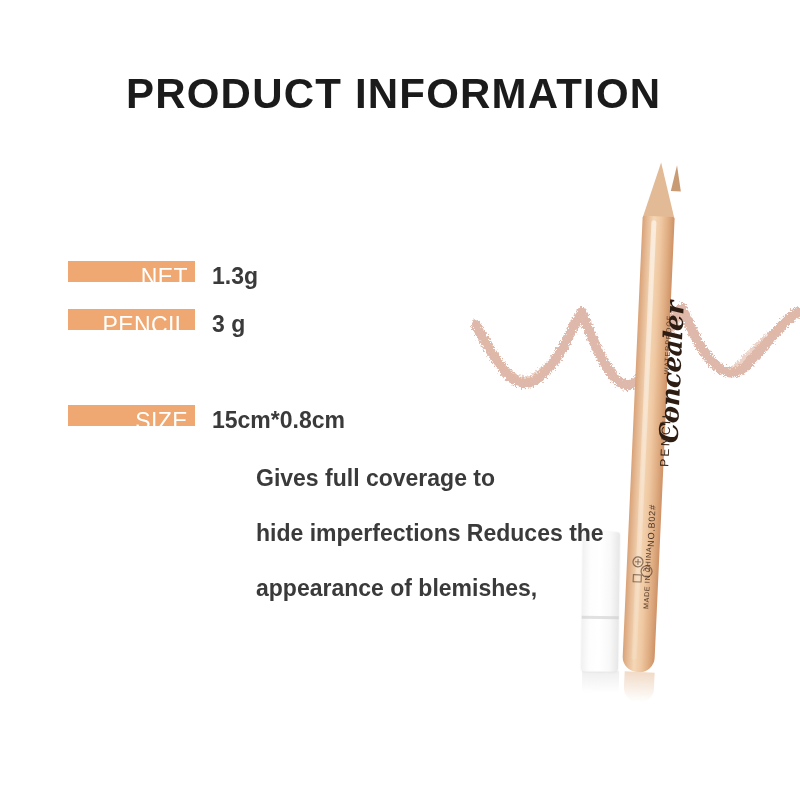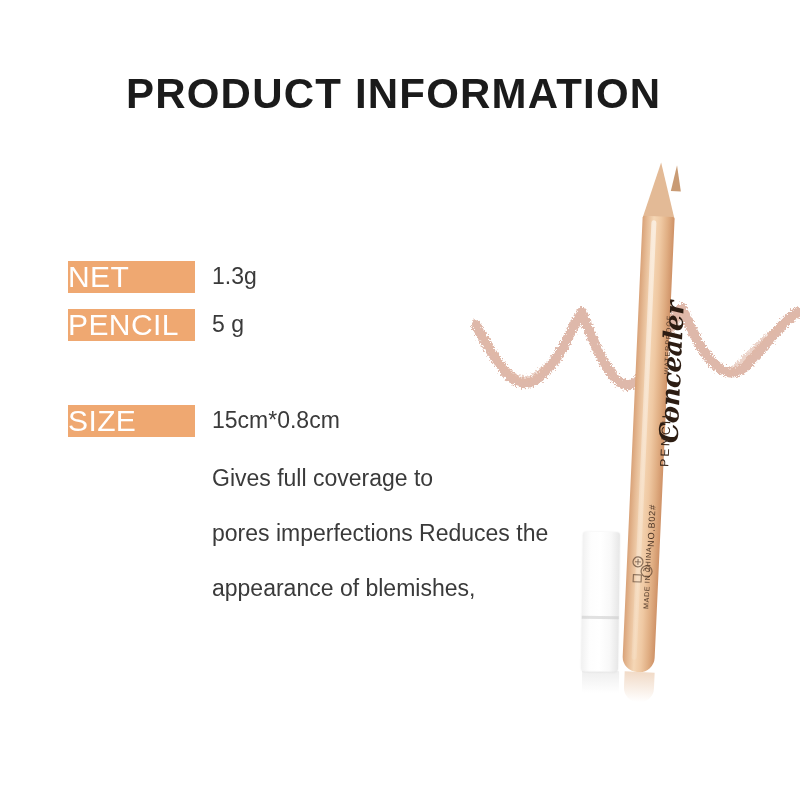--- a/index.html
+++ b/index.html
@@ -44,47 +44,48 @@
   }
   .spec-row {
     position: relative;
     height: 48px;
   }
   .spec-label {
     position: absolute;
     left: 0;
     top: 0;
     width: 127px;
-    height: 32px;
+    height: 21px;
     line-height: 32px;
     background: #efa871;
     color: #ffffff;
-    font-size: 30px;
+    font-size: 23px;
+    text-align: right;
     padding-right: 7px;
     box-sizing: border-box;
     letter-spacing: 0.4px;
     font-weight: 400;
   }
   .spec-value {
     position: absolute;
     left: 144px;
     top: -2px;
     font-size: 23px;
     color: #3a3a3a;
     line-height: 34px;
     white-space: nowrap;
-    font-weight: 400;
+    font-weight: 700;
   }
   
   .use-row .spec-value {
     white-space: normal;
     width: 400px;
     line-height: 55px;
   }
-  .use-line { display: block; }
+  .use-line { display: block; margin-left: 44px; }
 
   
   .product-photo {
     position: absolute;
     left: 470px;
     top: 140px;
     width: 330px;
     height: 560px;
   }
 
@@ -329,33 +330,33 @@
 
   <div class="spec-table">
 
     <div class="spec-row">
       <div class="spec-label">NET</div>
       <div class="spec-value">1.3g</div>
     </div>
 
     <div class="spec-row">
       <div class="spec-label">PENCIL</div>
-      <div class="spec-value">5 g</div>
+      <div class="spec-value">3 g</div>
     </div>
 
     <div class="spec-row">
     </div>
 
     <div class="spec-row">
       <div class="spec-label">SIZE</div>
       <div class="spec-value">15cm*0.8cm</div>
     </div>
 
     <div class="spec-row use-row">
       <div class="spec-value">
         <span class="use-line">Gives full coverage to</span>
-        <span class="use-line">pores imperfections Reduces the</span>
+        <span class="use-line">hide imperfections Reduces the</span>
         <span class="use-line">appearance of blemishes,</span>
       </div>
     </div>
 
   </div>
 </div>
 
 </body></html>

